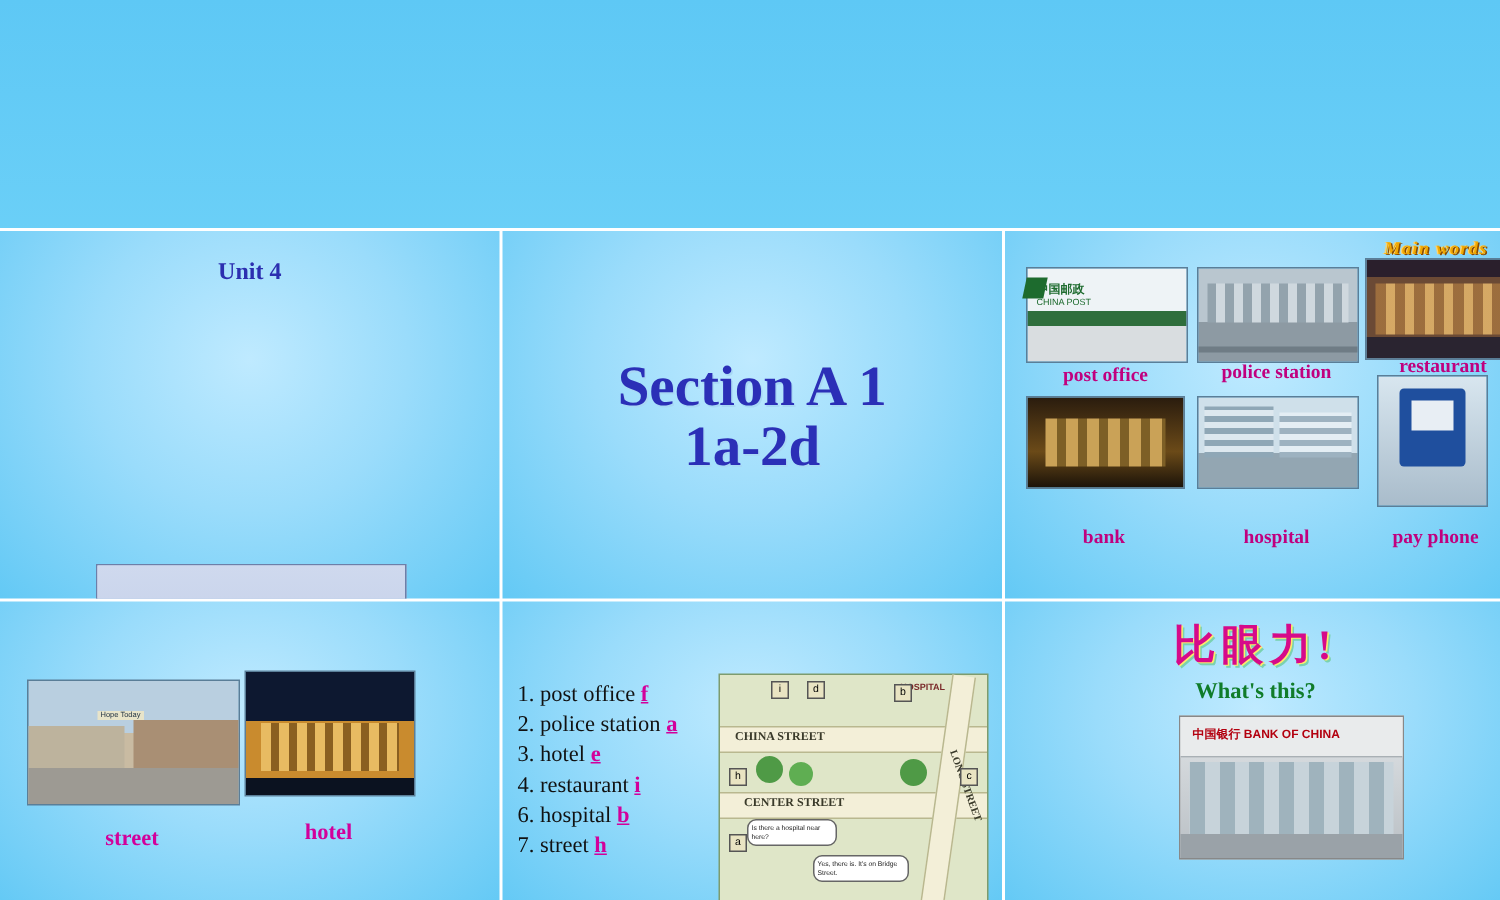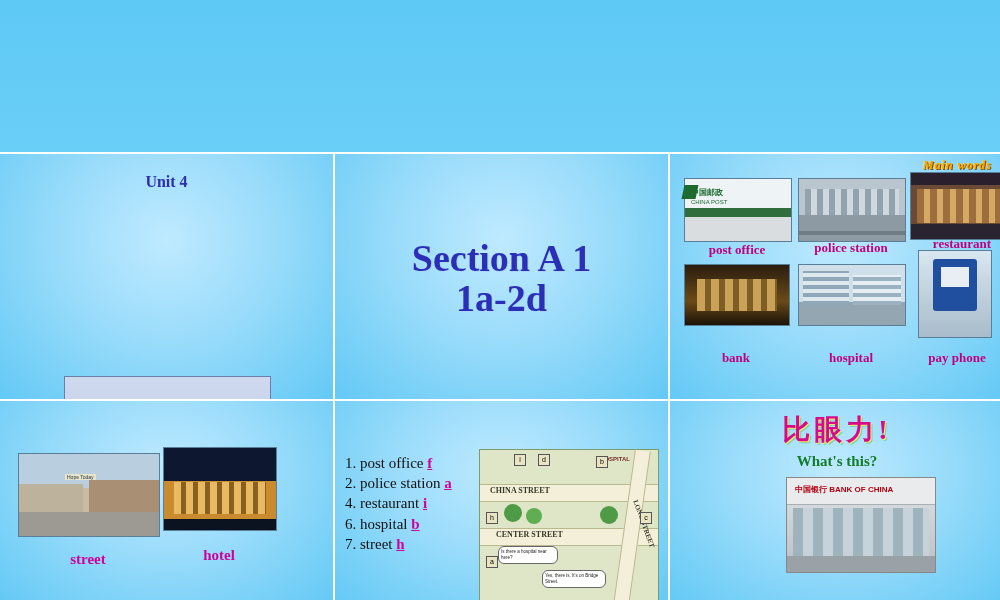--- a/index.html
+++ b/index.html
@@ -161,20 +161,25 @@
         <span>1.</span>
         <span>post office</span>
         <span class="ans">f</span>
       </div>
       <div>
         <span>2.</span>
         <span>police station</span>
         <span class="ans">a</span>
       </div>
       <div>
+        <span>3.</span>
+        <span>hotel</span>
+        <span class="ans">e</span>
+      </div>
+      <div>
         <span>4.</span>
         <span>restaurant</span>
         <span class="ans">i</span>
       </div>
       <div>
         <span>6.</span>
         <span>hospital</span>
         <span class="ans">b</span>
       </div>
       <div>

